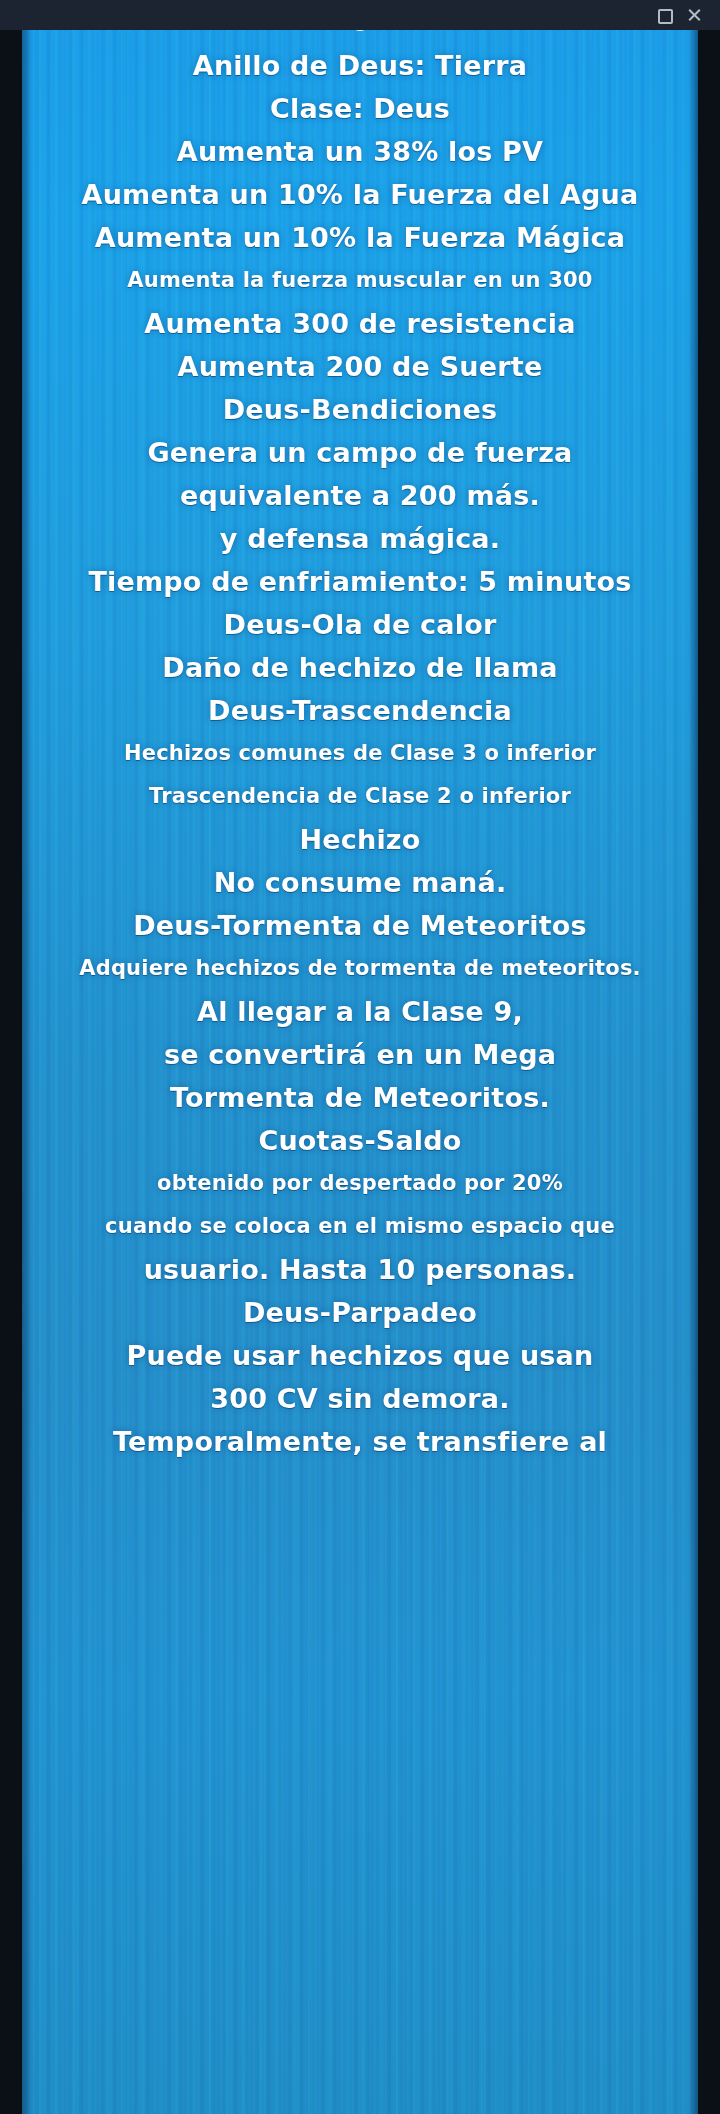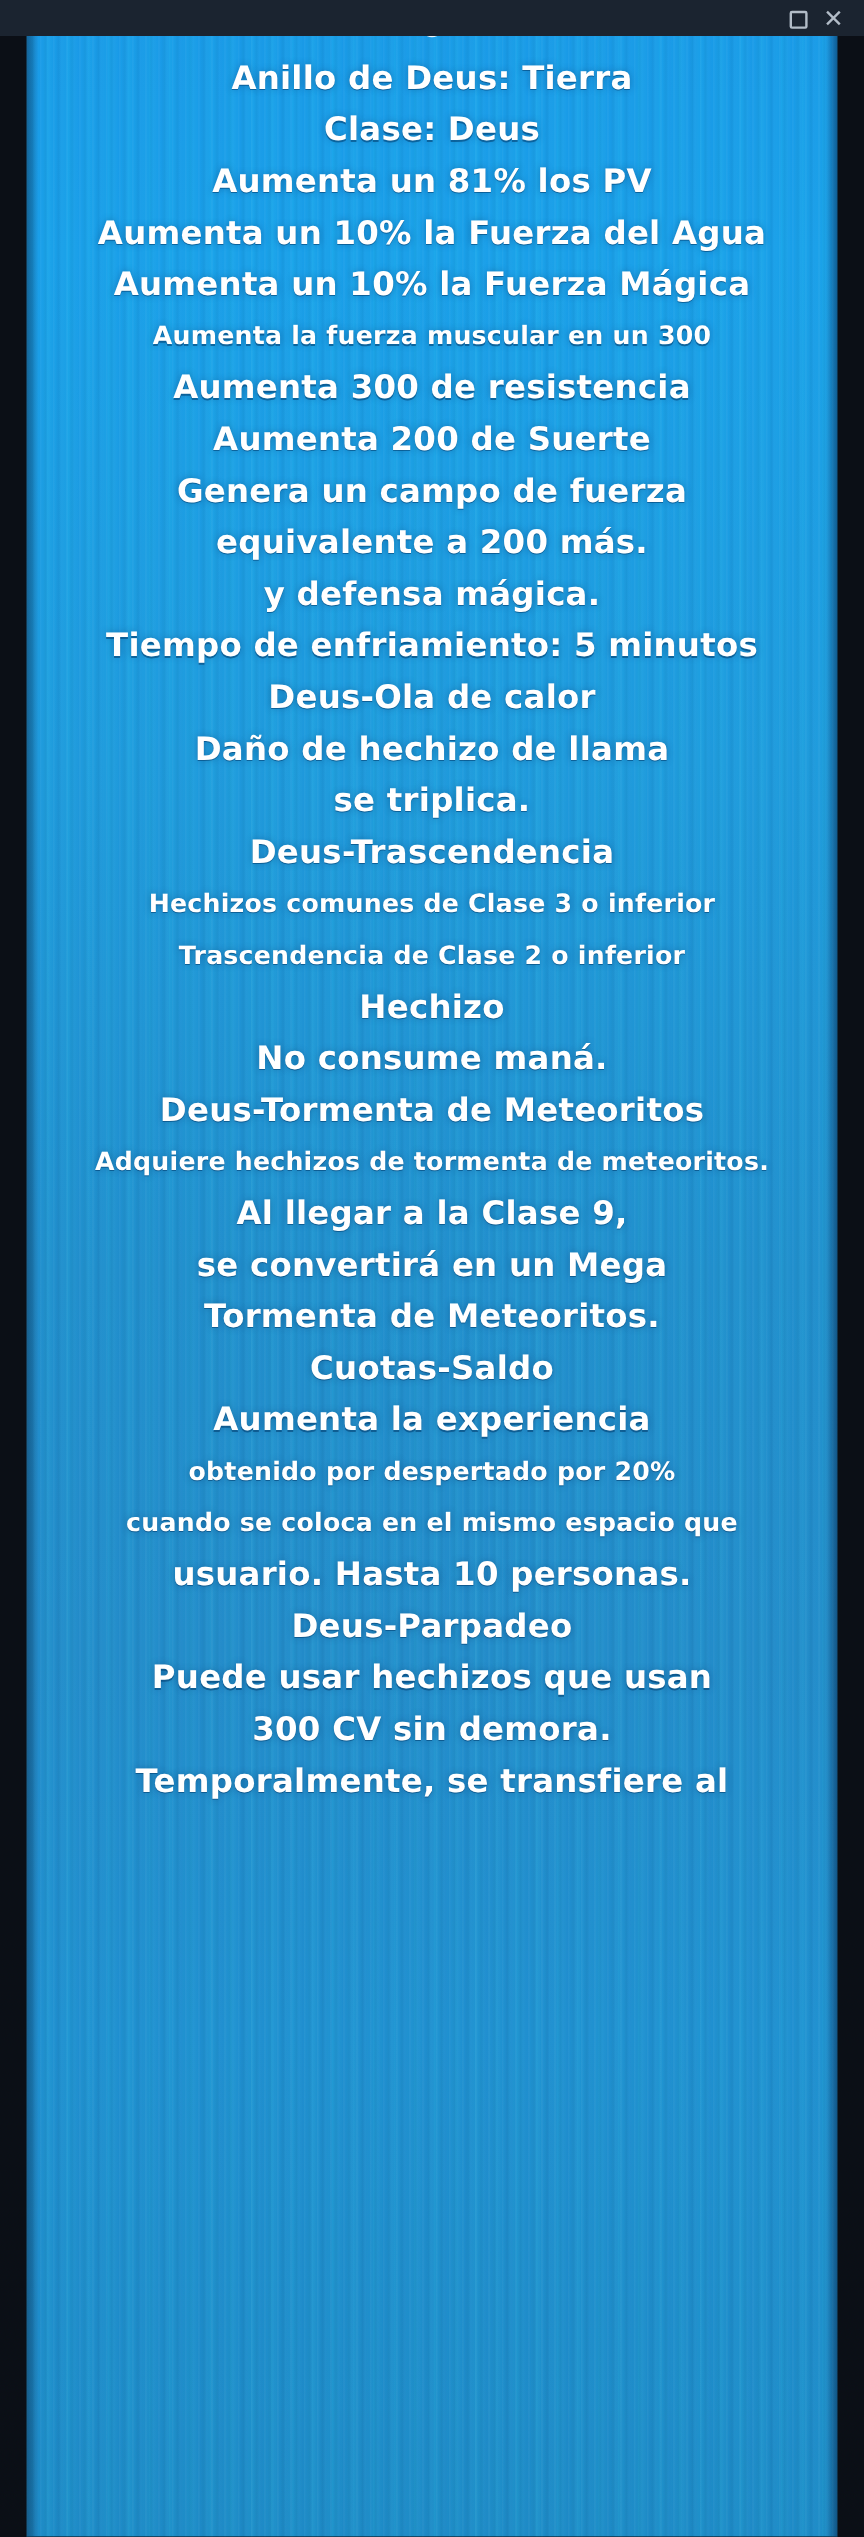--- a/index.html
+++ b/index.html
@@ -221,45 +221,44 @@
         <circle cx="330" cy="16" r="3"></circle>
         <circle cx="306" cy="16" r="2"></circle>
         <circle cx="354" cy="16" r="2"></circle>
       </g>
     </svg>
   </div>
 
   <div class="content">
     <div class="line">Anillo de Deus: Tierra</div>
     <div class="line">Clase: Deus</div>
-    <div class="line">Aumenta un 81% los PV</div>
+    <div class="line">Aumenta un 38% los PV</div>
     <div class="line">Aumenta un 10% la Fuerza del Agua</div>
     <div class="line">Aumenta un 10% la Fuerza Mágica</div>
     <div class="line tight">Aumenta la fuerza muscular en un 300</div>
     <div class="line">Aumenta 300 de resistencia</div>
     <div class="line">Aumenta 200 de Suerte</div>
+    <div class="line">Deus-Bendiciones</div>
     <div class="line">Genera un campo de fuerza</div>
     <div class="line">equivalente a 200 más.</div>
     <div class="line">y defensa mágica.</div>
     <div class="line">Tiempo de enfriamiento: 5 minutos</div>
     <div class="line">Deus-Ola de calor</div>
     <div class="line">Daño de hechizo de llama</div>
-    <div class="line">se triplica.</div>
     <div class="line">Deus-Trascendencia</div>
     <div class="line tight">Hechizos comunes de Clase 3 o inferior</div>
     <div class="line tight">Trascendencia de Clase 2 o inferior</div>
     <div class="line">Hechizo</div>
     <div class="line">No consume maná.</div>
     <div class="line">Deus-Tormenta de Meteoritos</div>
     <div class="line tighter">Adquiere hechizos de tormenta de meteoritos.</div>
     <div class="line">Al llegar a la Clase 9,</div>
     <div class="line">se convertirá en un Mega</div>
     <div class="line">Tormenta de Meteoritos.</div>
     <div class="line">Cuotas-Saldo</div>
-    <div class="line">Aumenta la experiencia</div>
     <div class="line tight">obtenido por despertado por 20%</div>
     <div class="line tight">cuando se coloca en el mismo espacio que</div>
     <div class="line">usuario. Hasta 10 personas.</div>
     <div class="line">Deus-Parpadeo</div>
     <div class="line">Puede usar hechizos que usan</div>
     <div class="line">300 CV sin demora.</div>
     <div class="line">Temporalmente, se transfiere al</div>
   </div>
 
 </div>

